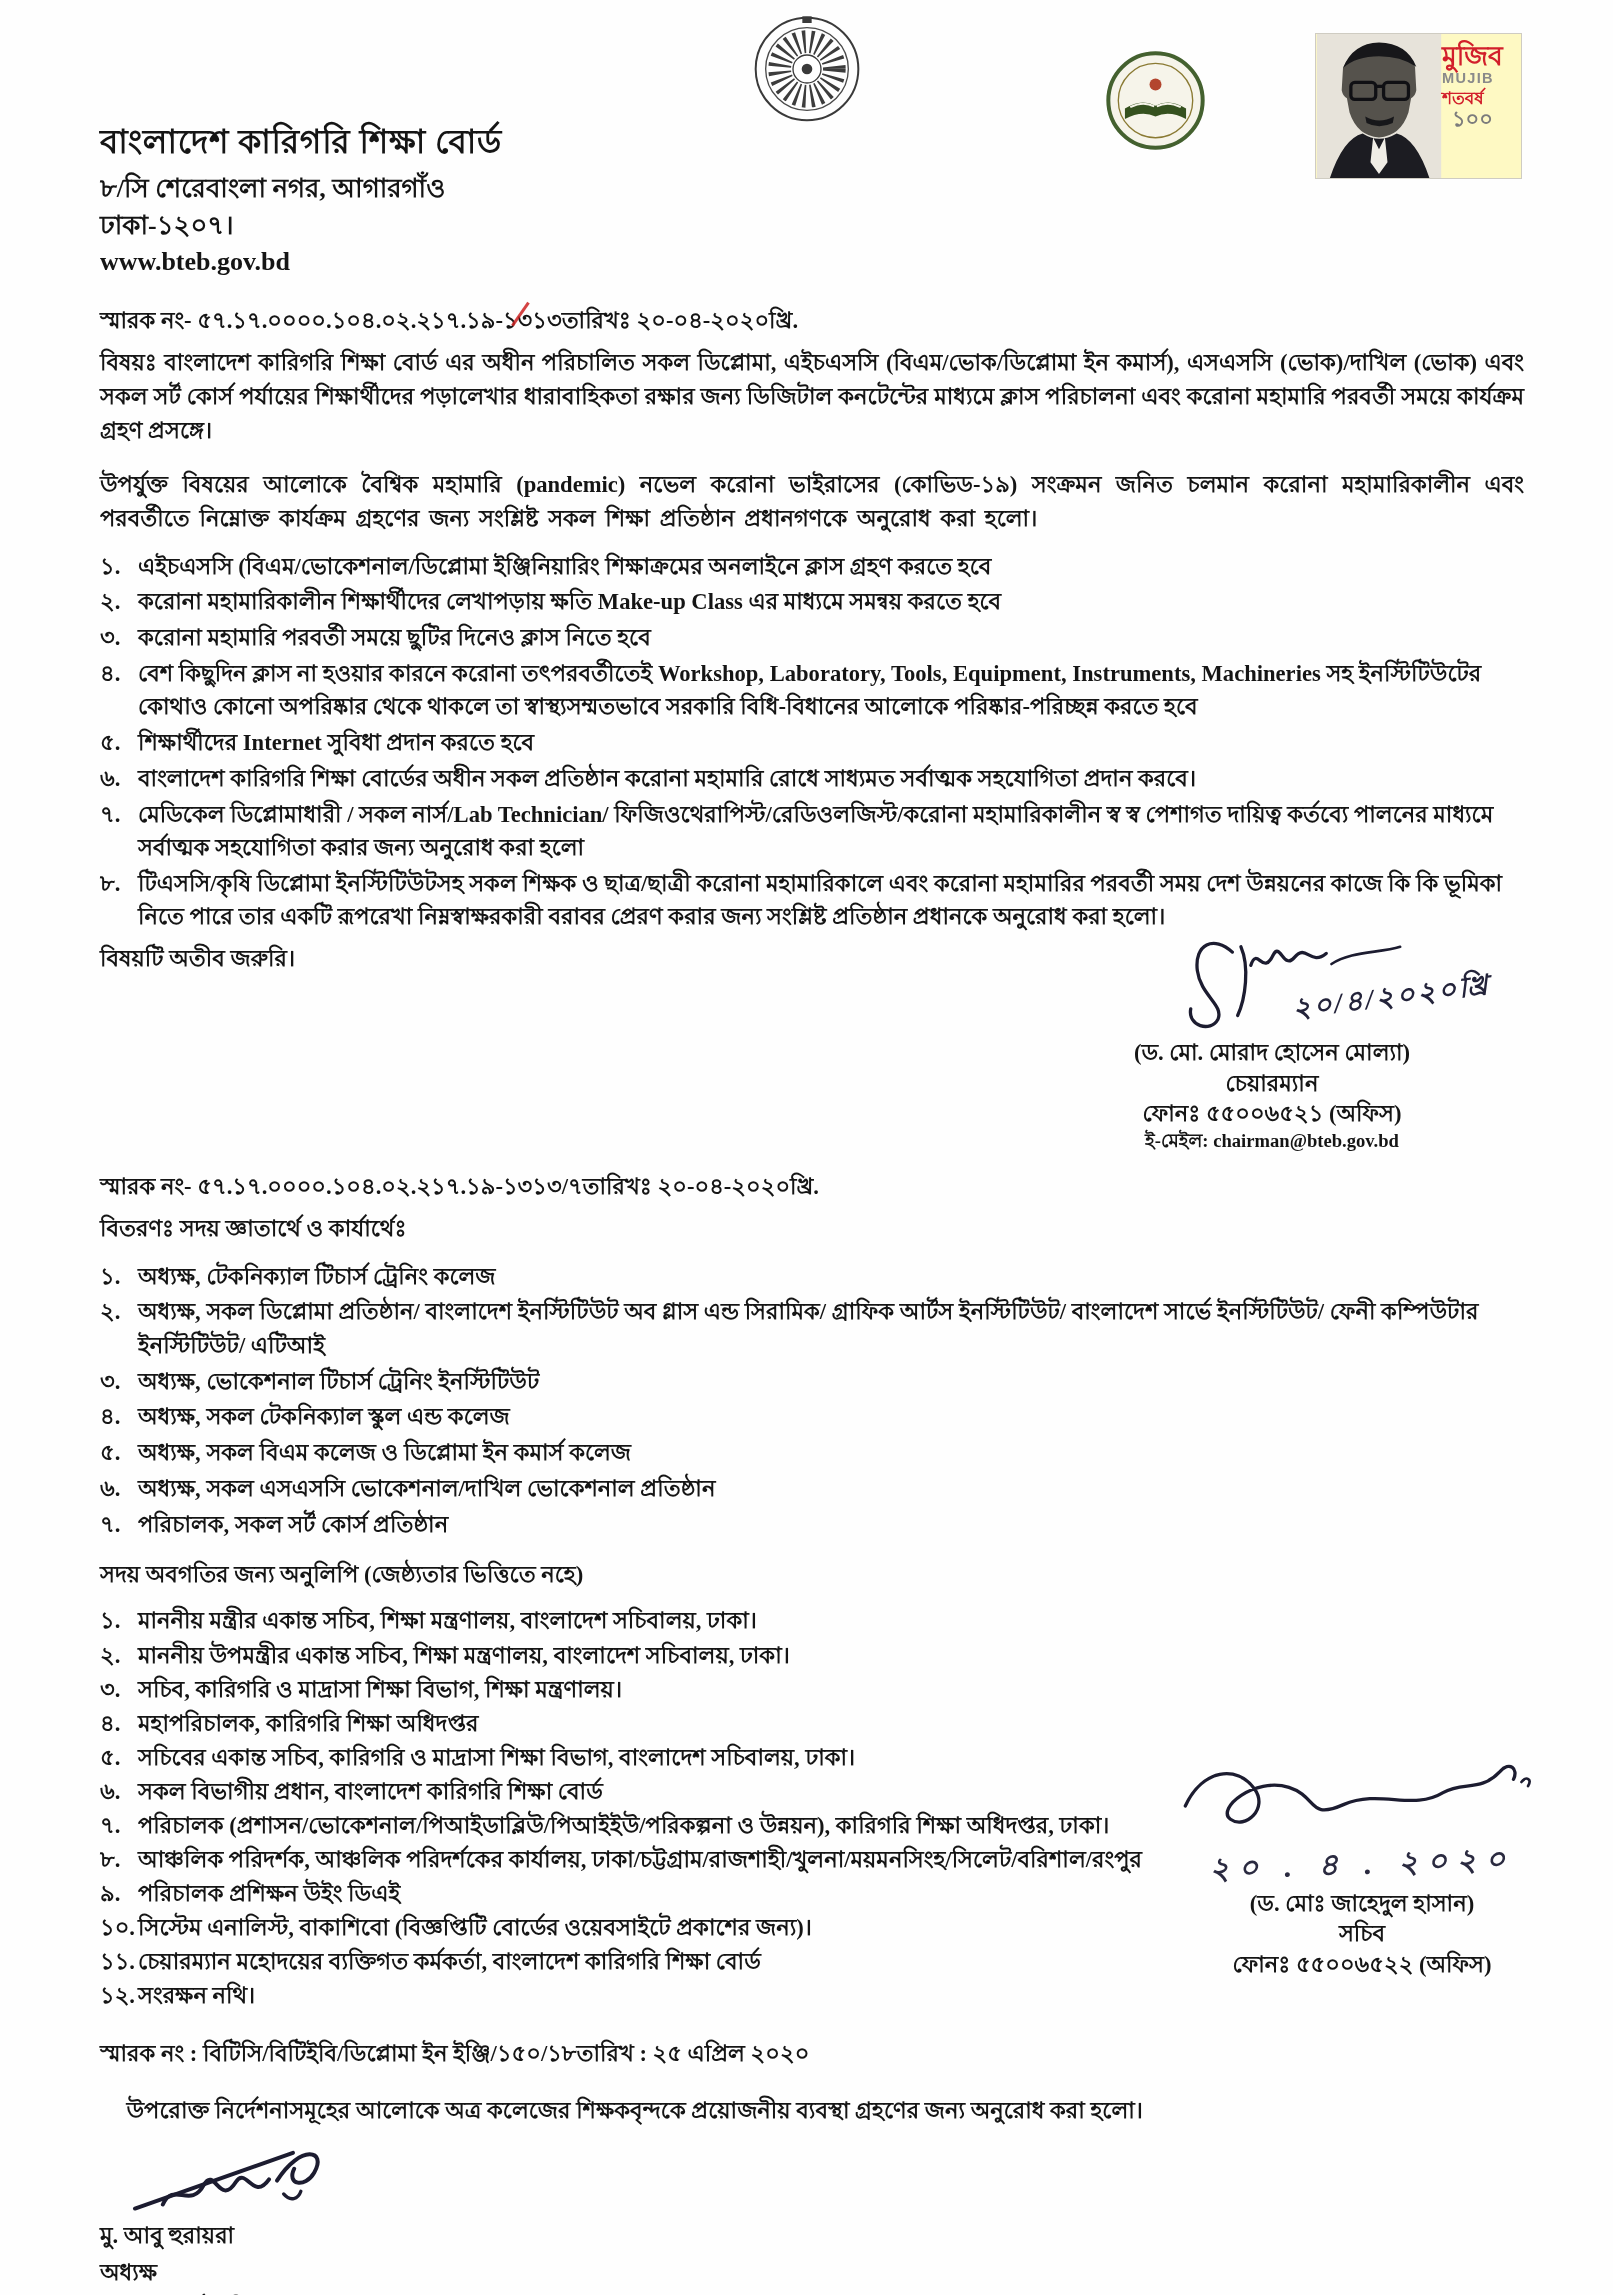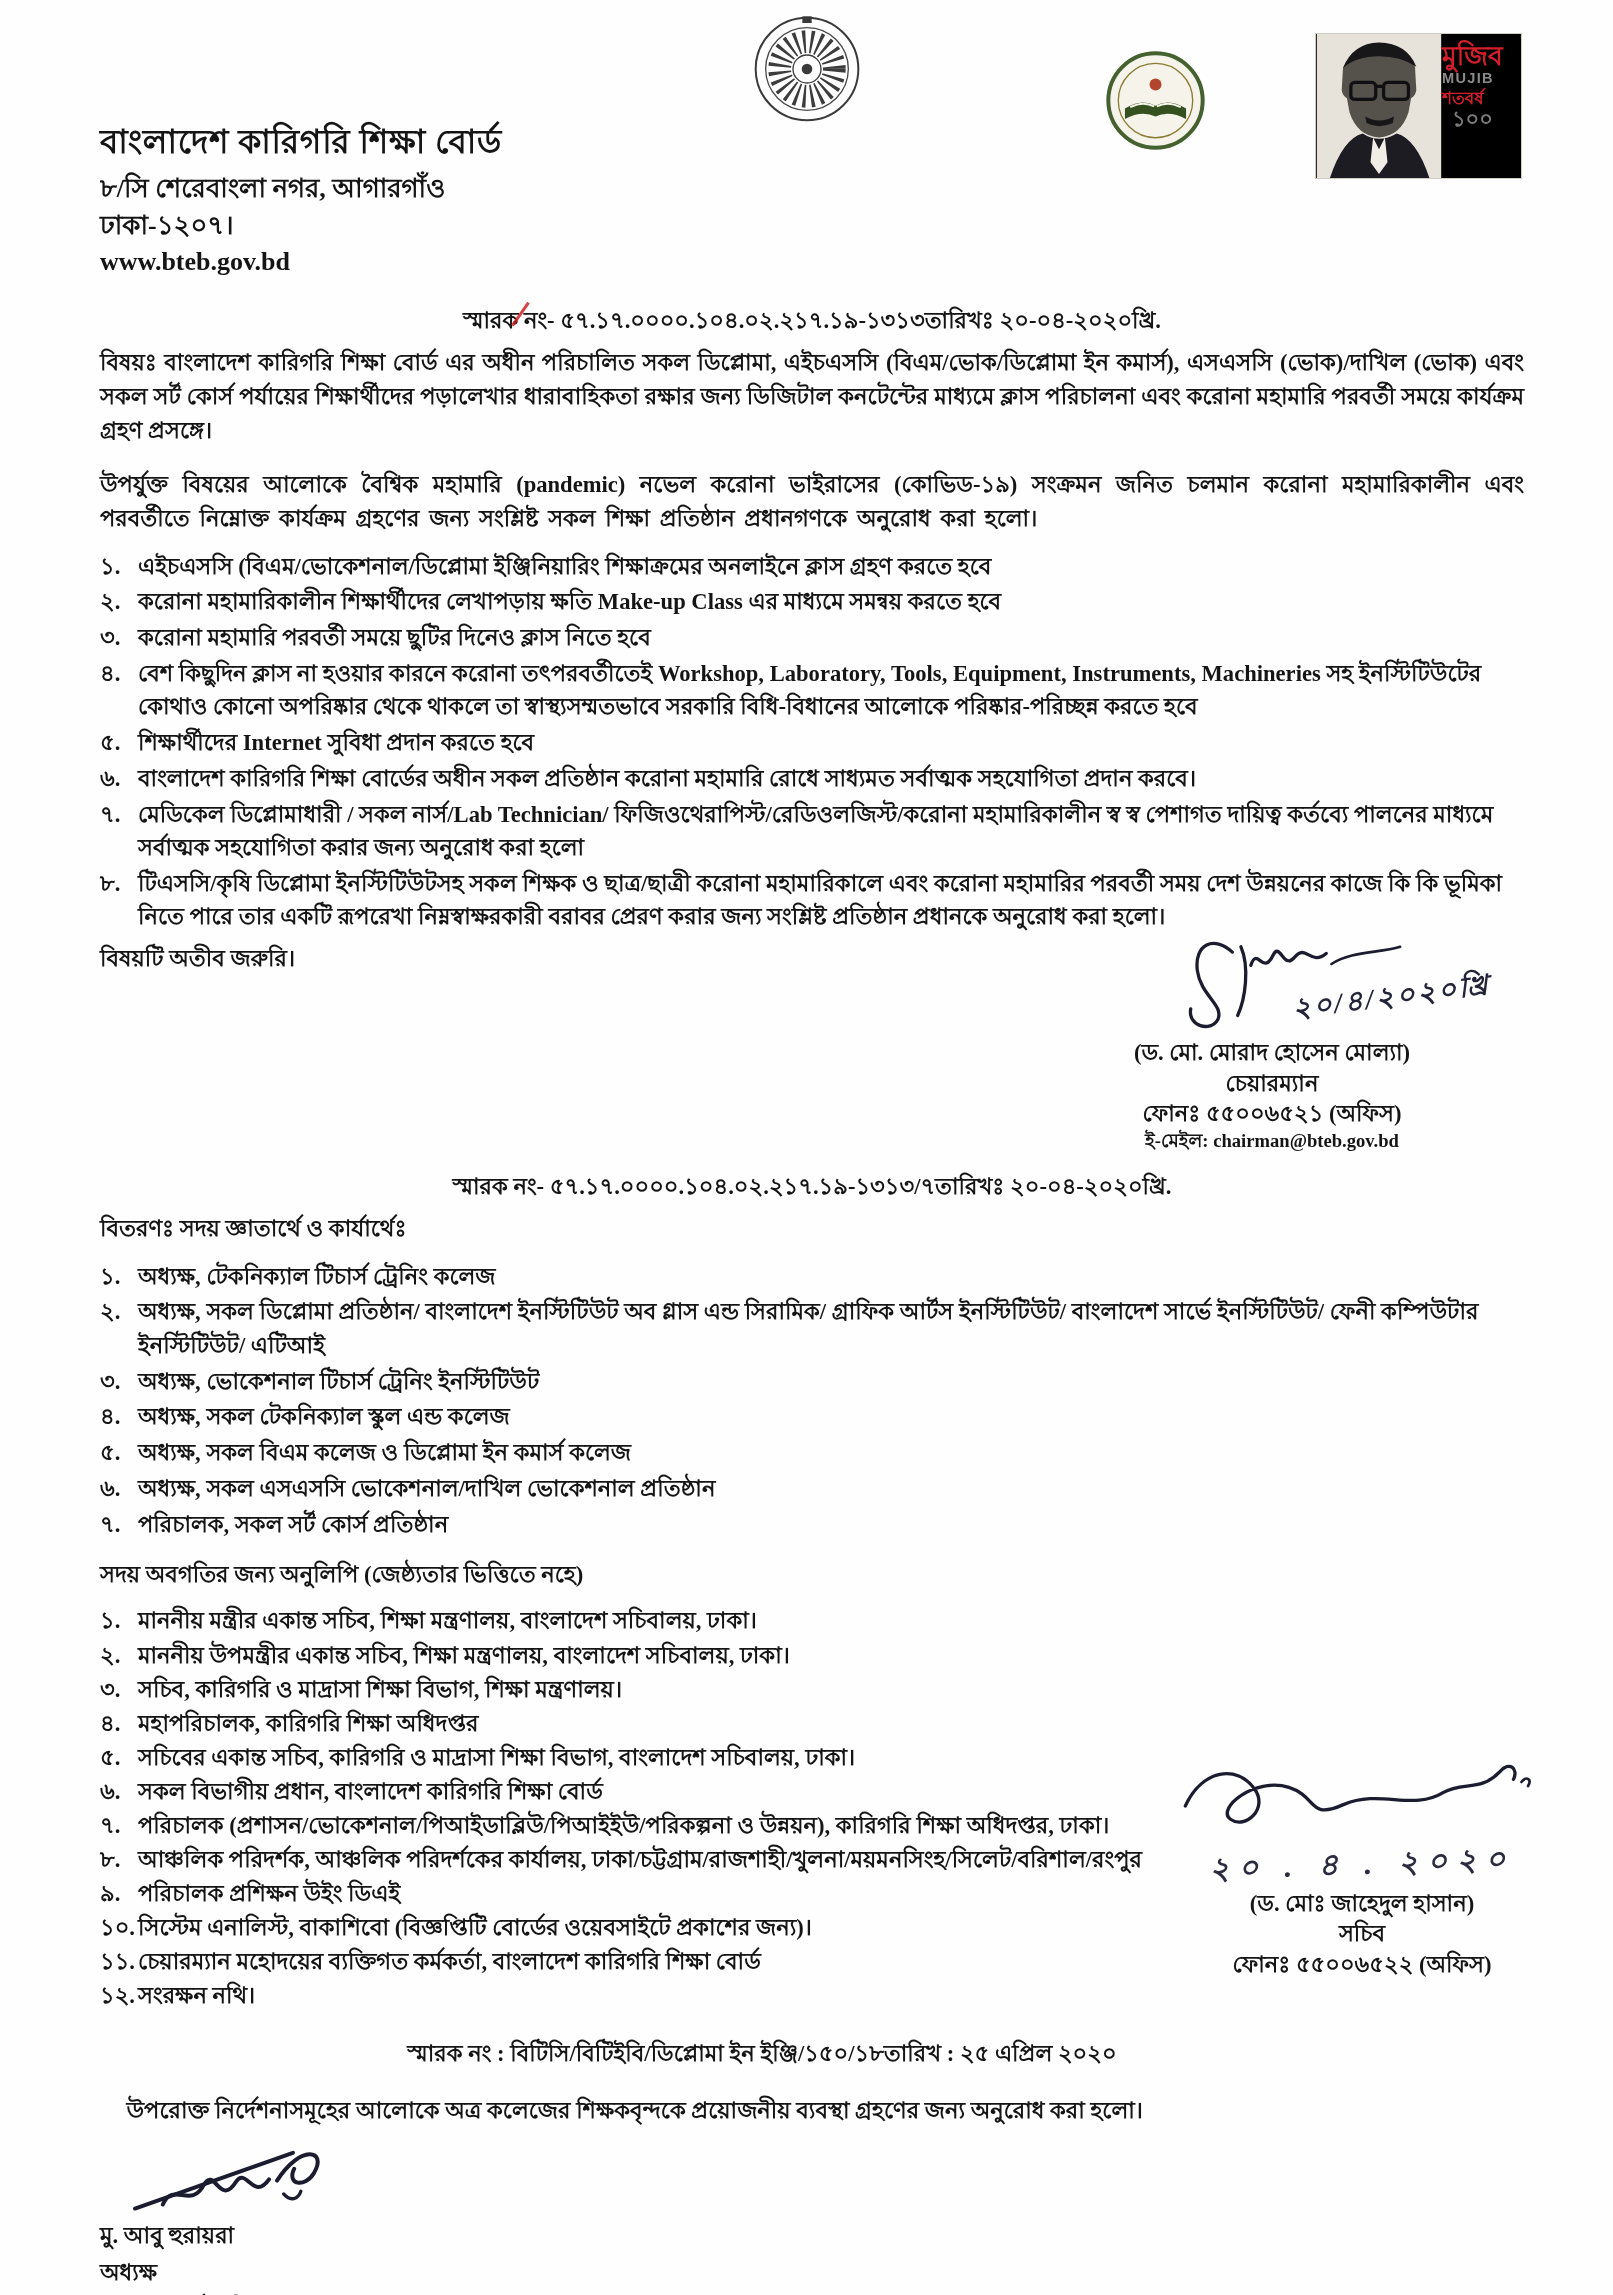--- a/index.html
+++ b/index.html
@@ -16,35 +16,35 @@
     line-height:1.5;
     overflow:hidden;
     padding:0 90px 0 100px;
   }
   
   .logo { position:absolute; }
   .seal { left:50%; top:14.6px; transform:translateX(-50%); }
   .bookemb { left:1105px; top:50px; }
   .mujib {
     left:1315px; top:33px; width:207px; height:146px;
-    background:#000000; border:0.7px solid #cfccc2;
+    background:#fef9c3; border:0.7px solid #cfccc2;
     display:flex; overflow:hidden;
   }
   .mujib svg { flex:0 0 126px; }
   .mtx { padding-top:9.3px; line-height:1.05; font-family:"Liberation Sans",sans-serif; }
   .mtx .bnred { color:#d21f2b; font-size:26.5px; display:block; }
   .mtx .en   { color:#8a8a8a; font-size:14.6px; display:block; letter-spacing:1.3px; }
   .mtx .bnrd2{ color:#d21f2b; font-size:17px; display:block; margin-top:4px; }
   .mtx .num  { color:#7c7c7c; font-size:21px; display:block;text-align:center; }
   
   .head { padding-top:123px; }
   .head h1 { font-size:33px; line-height:1.2; margin-bottom:8px; letter-spacing:0.7px; }
   .head .h-line { font-size:26px; line-height:1.42; }
   
-  .memo-row { display:flex; justify-content:center; align-items:baseline; margin-top:22.6px; }
+  .memo-row { display:flex; justify-content:flex-start; align-items:baseline; margin-top:22.6px; }
   .memo-row.m2 { margin-top:17px; }
   .memo-row.m3 { margin-top:25px; }
   .memo-row.m3 .mdate { margin-right:100px; }
   .red-mark {
     position:absolute; left:519px; top:300px; width:2.7px; height:28px;
     background:#cc2222; transform:rotate(35deg); opacity:.85;
   }
   
   .subject { margin-top:8px; text-align:justify; }
   .intro   { margin-top:21px; text-align:justify; word-spacing:4px; }

